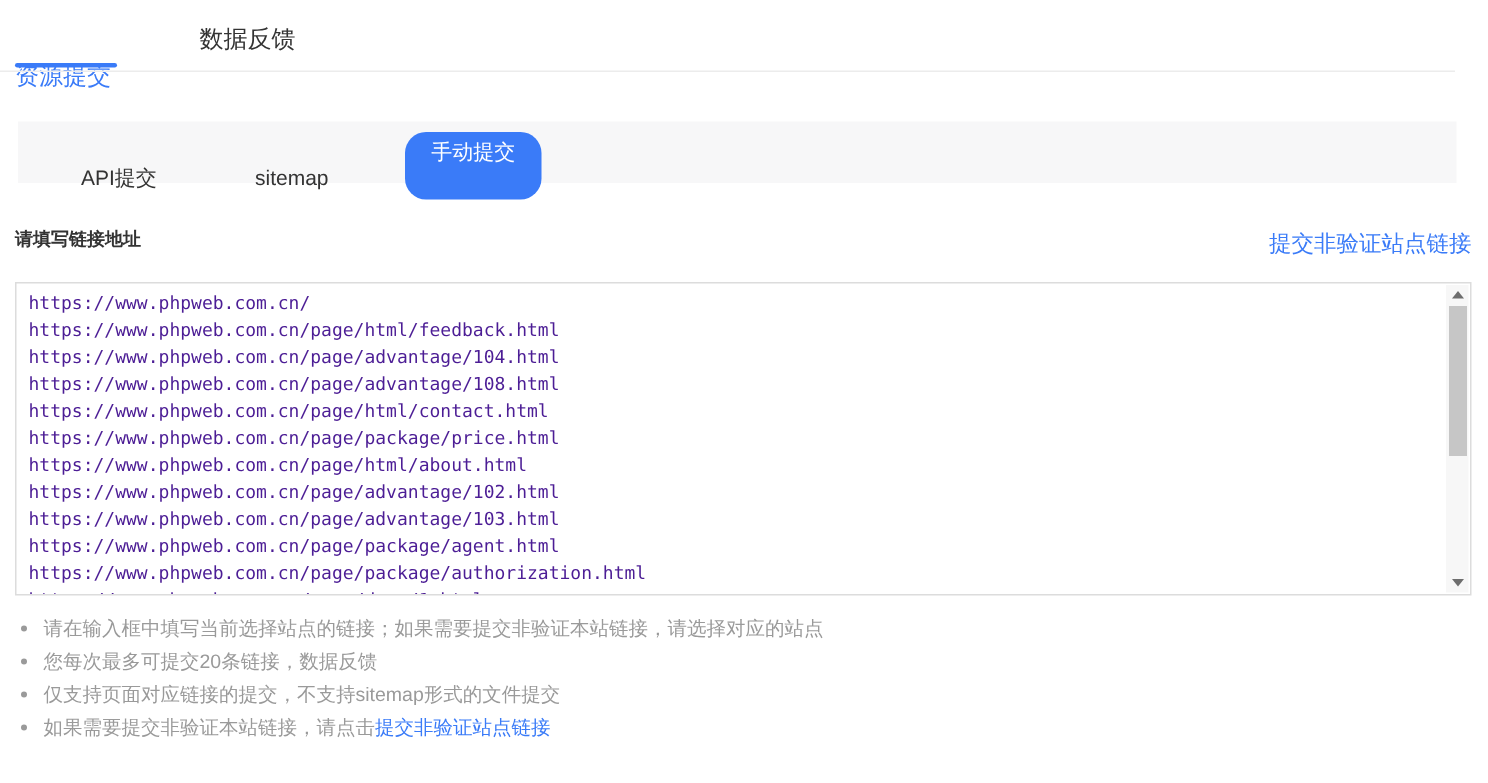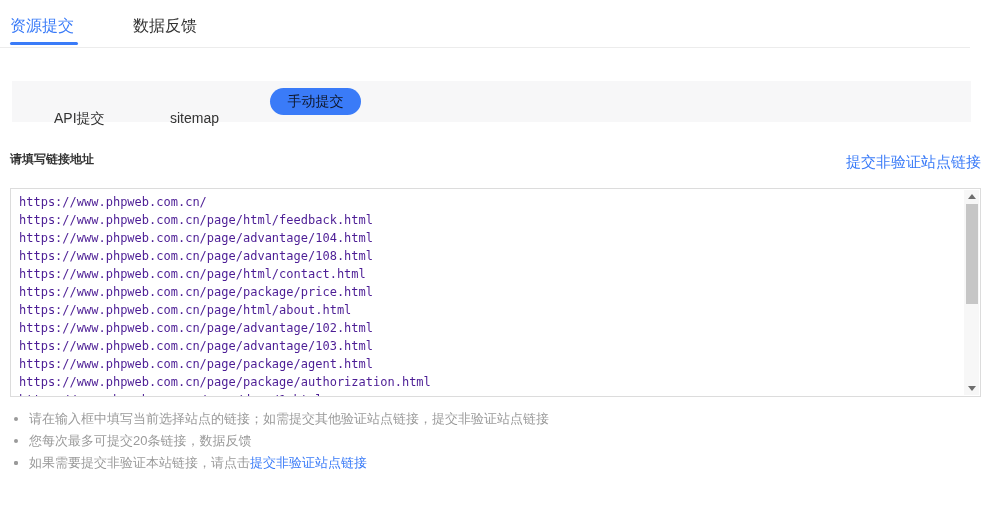--- a/index.html
+++ b/index.html
@@ -10,22 +10,22 @@
 
   
   .top-tab { position:absolute; top:16px; font-size:16px; color:#333; cursor:pointer; }
   .top-tab.active { color:var(--accent); }
   .tab-underline { position:absolute; left:10px; top:42px; width:68px; height:3px; background:var(--accent); border-radius:2px; }
   .top-divider { position:absolute; left:0; top:47px; width:970px; height:1px; background:#ececec; }
 
   
   .subtab-bar { position:absolute; left:12px; top:81px; width:959px; height:41px; background:#f7f7f8; }
   .subtab { position:absolute; top:17px; height:41px; line-height:41px; font-size:14px; color:#333; cursor:pointer; }
-  .subtab-pill { position:absolute; left:258px; top:7px; width:91px; height:27px; line-height:27px;
-                 background:var(--accent); color:#0f172a; border-radius:14px; text-align:center; font-size:14px; cursor:pointer; }
+  .subtab-pill { position:absolute; left:258px; top:7px; width:91px; height:45px; line-height:27px;
+                 background:var(--accent); color:#ffffff; border-radius:14px; text-align:center; font-size:14px; cursor:pointer; }
 
   
   .form-label { position:absolute; left:10px; top:151px; font-size:12px; font-weight:bold; color:#333; }
   .header-link { position:absolute; right:11px; top:153px; font-size:15px; color:var(--accent); cursor:pointer; text-decoration:none; }
 
   
   .url-box { position:absolute; left:10px; top:188px; width:971px; height:209px; background:#fff; border:1px solid #dcdcdc; }
   .url-content { position:absolute; left:8px; top:4px; right:22px; bottom:0; overflow:hidden;
                  font-family:"DejaVu Sans Mono", monospace; font-size:12px; line-height:18px; color:#4c1d95; white-space:pre; }
   .scrollbar { position:absolute; top:1px; right:1px; bottom:1px; width:15px; background:#f7f7f7; }
@@ -41,21 +41,21 @@
   .notes { position:absolute; left:12px; top:408px; width:960px; }
   .note { position:relative; padding-left:17px; font-size:13px; line-height:22px; color:#9a9a9a; }
   .note .dot { position:absolute; left:2px; top:9px; width:4px; height:4px; border-radius:50%; background:#9a9a9a; }
   .note .inline-link { color:var(--accent); cursor:pointer; text-decoration:none; }
 </style>
 </head>
 <body>
 
 <div class="page">
 
-  <div class="top-tab active" style="left:10px;">资源提交</div>
+  <div class="top-tab active" style="left:10px;margin-top:25px;">资源提交</div>
   <div class="top-tab" style="left:133px;">数据反馈</div>
   <div class="tab-underline"></div>
   <div class="top-divider"></div>
 
   <div class="subtab-bar">
     <div class="subtab" style="left:42px;">API提交</div>
     <div class="subtab" style="left:158px;">sitemap</div>
     <div class="subtab-pill">手动提交</div>
   </div>
 
@@ -77,26 +77,26 @@
 https://www.phpweb.com.cn/page/demo/1.html</div>
     <div class="scrollbar">
       <div class="sb-arrow up"></div>
       <div class="sb-thumb"></div>
       <div class="sb-arrow down"></div>
     </div>
   </div>
 
   <div class="notes">
     <div class="note">
-      <span class="dot"></span><span>请在输入框中填写当前选择站点的链接；如需提交其他验证站点链接，提交非验证站点链接</span>
+      <span class="dot"></span><span>请在输入框中填写当前选择站点的链接；如果需要提交非验证本站链接，请选择对应的站点</span>
     </div>
     <div class="note">
       <span class="dot"></span><span>您每次最多可提交20条链接，数据反馈</span>
     </div>
     <div class="note">
-      <span class="dot"></span>
+      <span class="dot"></span><span>仅支持页面对应链接的提交，不支持sitemap形式的文件提交</span>
     </div>
     <div class="note">
       <span class="dot"></span><span>如果需要提交非验证本站链接，请点击</span><a class="inline-link">提交非验证站点链接</a>
     </div>
   </div>
 
 </div>
 
 </body></html>

